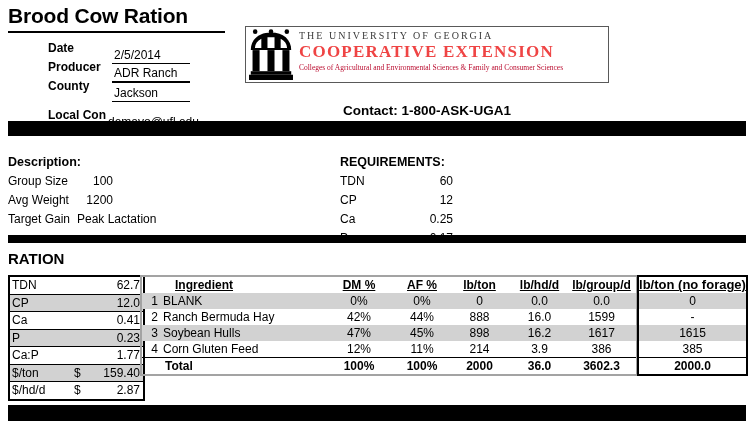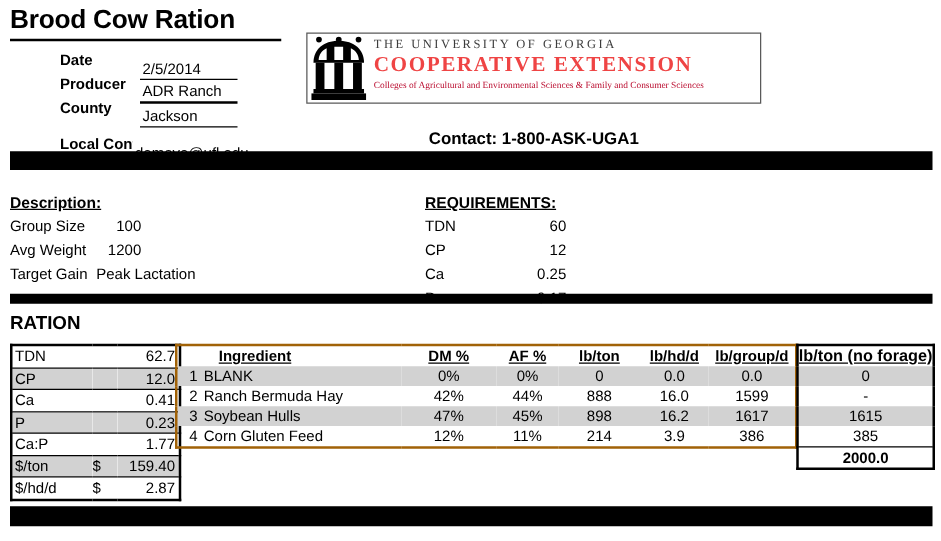--- a/index.html
+++ b/index.html
@@ -32,21 +32,21 @@
   .arch{flex:0 0 auto;margin:2px 6px 0 3px;}
   .logo-text{font-family:"Liberation Serif",serif;padding-top:3px;overflow:hidden;}
   .logo-line1{font-size:10px;letter-spacing:2px;color:#3c3c3c;white-space:nowrap;}
   .logo-line2{font-size:17px;font-weight:bold;letter-spacing:1.2px;color:#ef4444;white-space:nowrap;line-height:20px;margin-top:1px;}
   .logo-line3{font-size:7.5px;color:#ba0c2f;white-space:nowrap;margin-top:1px;}
   .contact{
     position:absolute;left:245px;top:103px;width:364px;text-align:center;
     font-size:13.5px;font-weight:bold;white-space:nowrap;
   }
   
-  .sec-head{position:absolute;font-size:12.5px;font-weight:bold;text-decoration:underline;white-space:nowrap;text-align:right;}
+  .sec-head{position:absolute;font-size:12.5px;font-weight:bold;white-space:nowrap;text-align:right;}
   .desc-head{left:8px;top:155px;}
   .req-head{left:340px;top:155px;}
   .drow{position:absolute;left:8px;height:19px;display:flex;align-items:center;font-size:12px;}
   .dlabel{width:69px;flex:0 0 auto;}
   .dval{display:inline-block;width:36px;text-align:right;}
   .dval.txt{width:auto;text-align:left;}
   .rrow{position:absolute;left:340px;height:19px;display:flex;align-items:center;font-size:12px;}
   .rlabel{width:55px;flex:0 0 auto;}
   .rval{display:inline-block;width:58px;text-align:right;}
   
@@ -55,21 +55,21 @@
   td,th{padding:0;font-weight:normal;overflow:hidden;white-space:nowrap;}
   .gray{background:#d2d2d2;}
   
   .sum-table{position:absolute;left:8px;top:275px;width:130px;border:2px solid #000;font-size:12px;}
   .sum-table td{height:16.5px;line-height:16.5px;border-bottom:1px solid #000;}
   .sum-table tr:last-child td{border-bottom:none;}
   .sl{width:62px;padding-left:2px;}
   .sc{width:20px;}
   .sv{width:46px;text-align:right;padding-right:3px;}
   
-  .ing-table{position:absolute;left:140px;top:275px;width:496px;border:2px solid #a16207;font-size:12px;}
+  .ing-table{position:absolute;left:140px;top:275px;width:496px;border:2px solid #a3a3a3;font-size:12px;}
   .ing-table td,.ing-table th{height:16px;line-height:16px;}
   .ing-table th{font-weight:bold;text-align:center;}
   .col-ing{width:180px;}.col-dm{width:76px;}.col-af{width:50px;}
   .col-lbton{width:65px;}.col-lbhdd{width:55px;}.col-lbgrp{width:70px;}
   .u{text-decoration:underline;}
   .th-ing{text-align:left !important;padding-left:33px;}
   .ing{ text-align:left;padding-left:4px;}
   .num{display:inline-block;width:12px;text-align:right;}
   .nm{margin-left:5px;}
   .cc{text-align:center;}
@@ -247,20 +247,28 @@
         <td class="cc">1617</td>
       </tr>
       <tr>
         <td class="ing"><span class="num">4</span><span class="nm">Corn Gluten Feed</span></td>
         <td class="cc">12%</td>
         <td class="cc">11%</td>
         <td class="cc">214</td>
         <td class="cc">3.9</td>
         <td class="cc">386</td>
       </tr>
+      <tr class="total-row">
+        <td class="total-label">Total</td>
+        <td class="cc">100%</td>
+        <td class="cc">100%</td>
+        <td class="cc">2000</td>
+        <td class="cc">36.0</td>
+        <td class="cc">3602.3</td>
+      </tr>
     </tbody>
   </table>
 
   <table class="nf-table">
     <tbody>
       <tr>
         <th><span class="u">lb/ton (no forage)</span></th>
       </tr>
       <tr class="gray">
         <td>0</td>

